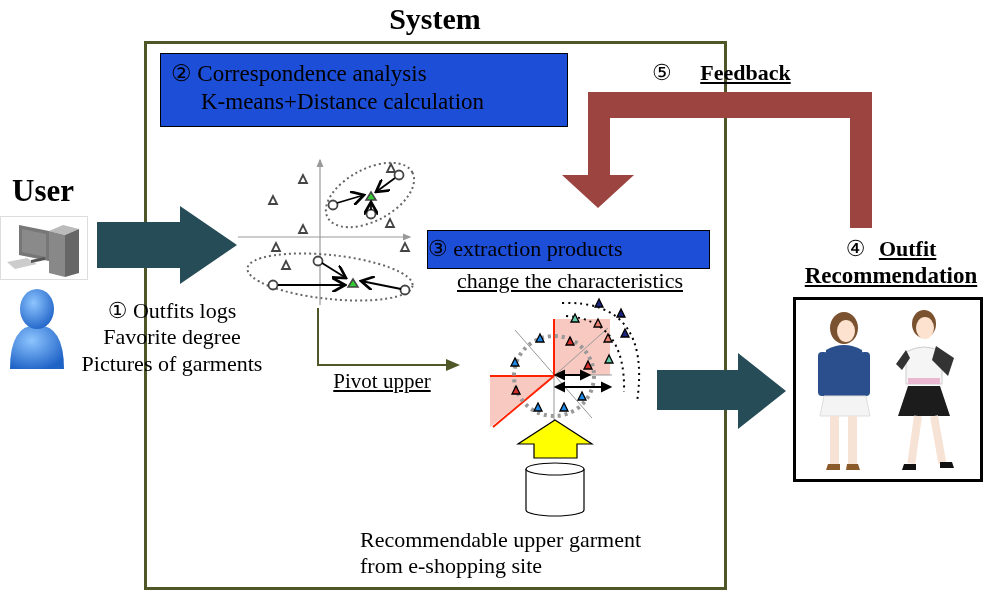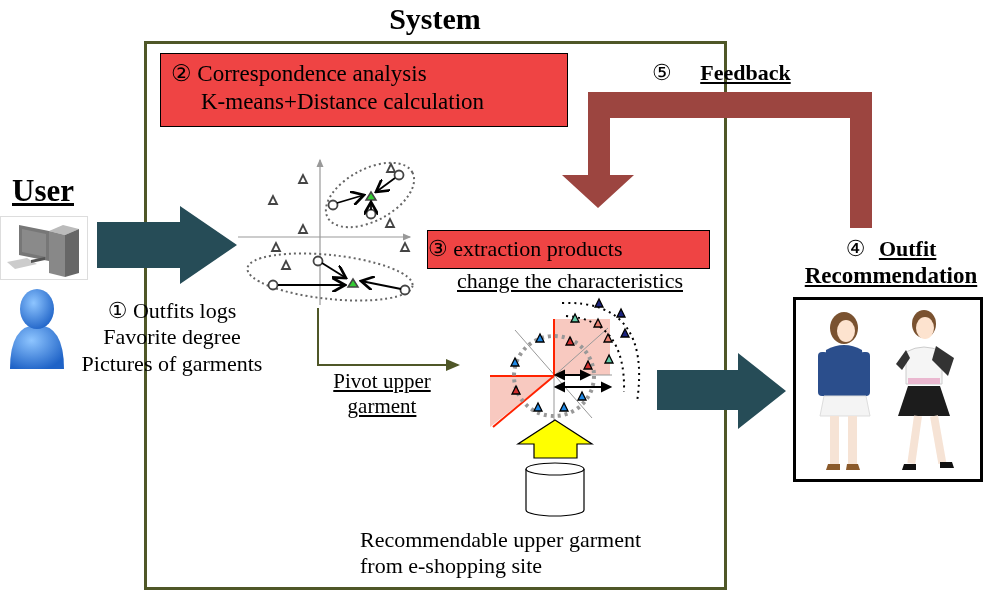--- a/index.html
+++ b/index.html
@@ -1,21 +1,21 @@
 <!DOCTYPE html>
 <html><head>
 <meta charset="utf-8">
 <style>
   html, body { margin:0; padding:0; background:#ffffff; }
   body { width:995px; height:602px; position:relative; overflow:hidden;
          font-family:"Liberation Serif", serif; color:#000; }
   .abs { position:absolute; }
   .title { font-weight:bold; }
   .u { text-decoration:underline; }
-  .boxed { border:1px solid #000; background:#ef4444; box-sizing:border-box; }
+  .boxed { border:1px solid #000; background:#1d4ed8; box-sizing:border-box; }
   svg { position:absolute; left:0; top:0; overflow:visible; }
   .line { line-height:1.2; }
 </style>
 </head>
 <body>
 
 <div class="abs" style="left:144px;top:41px;width:583px;height:549px;border:3px solid #4f5728;box-sizing:border-box;"></div>
 <div class="abs title" style="left:340px;top:2px;width:190px;text-align:center;font-size:30px;">System</div>
 
 <svg width="995" height="602">
@@ -89,21 +89,20 @@
     <line x1="322" y1="263" x2="346" y2="278"></line>
     <line x1="278" y1="285" x2="345" y2="285"></line>
     <line x1="401" y1="289" x2="361" y2="281"></line>
   </g>
 
   <polyline points="318,308 318,365 458,365" fill="none" stroke="#4f5728" stroke-width="2" marker-end="url(#ph)"></polyline>
 </svg>
 
 <div class="abs u" style="left:312px;top:369px;width:140px;text-align:center;font-size:21px;line-height:1.2;font-family:Liberation Serif, serif;">
   <div>Pivot upper</div>
-  <div>garment</div>
 </div>
 
 <div class="abs boxed" style="left:427px;top:230px;width:283px;height:39px;text-align:left;font-size:22px;line-height:36px;">
   <span>③ extraction products</span>
 </div>
 <div class="abs" style="left:425px;top:268px;width:290px;text-align:center;font-size:22px;text-decoration:underline;">change the characteristics</div>
 
 <svg width="995" height="602">
 
   <rect x="554" y="319" width="56" height="56" fill="#f8c9c0"></rect>
@@ -155,21 +154,21 @@
     <path d="M526,469 L526,510 A29,6 0 0 0 584,510 L584,469"></path>
     <ellipse cx="555" cy="469" rx="29" ry="6"></ellipse>
   </g>
 </svg>
 
 <div class="abs" style="left:360px;top:527px;width:370px;text-align:left;font-size:22px;line-height:1.2;">
   <div>Recommendable upper garment</div>
   <div>from e-shopping site</div>
 </div>
 
-<div class="abs title" style="left:12px;top:173px;font-size:31px;text-decoration:underline;">User</div>
+<div class="abs title" style="left:12px;top:173px;font-size:31px;">User</div>
 <div class="abs" style="left:0px;top:216px;width:86px;height:62px;border:1px solid #ddd;background:#fff;">
   <svg width="86" height="62">
     <polygon points="18,8 48,14 48,44 18,38" fill="#777"></polygon>
     <polygon points="21,12 45,17 45,40 21,35" fill="#8a8a8a"></polygon>
     <polygon points="48,14 62,8 78,12 64,18" fill="#bbb"></polygon>
     <polygon points="64,18 78,12 78,56 64,60" fill="#666"></polygon>
     <polygon points="48,14 64,18 64,60 48,56" fill="#888"></polygon>
     <polygon points="6,45 26,41 36,47 14,52" fill="#ccc"></polygon>
     <polygon points="30,43 44,40 44,43 30,46" fill="#555"></polygon>
   </svg>

